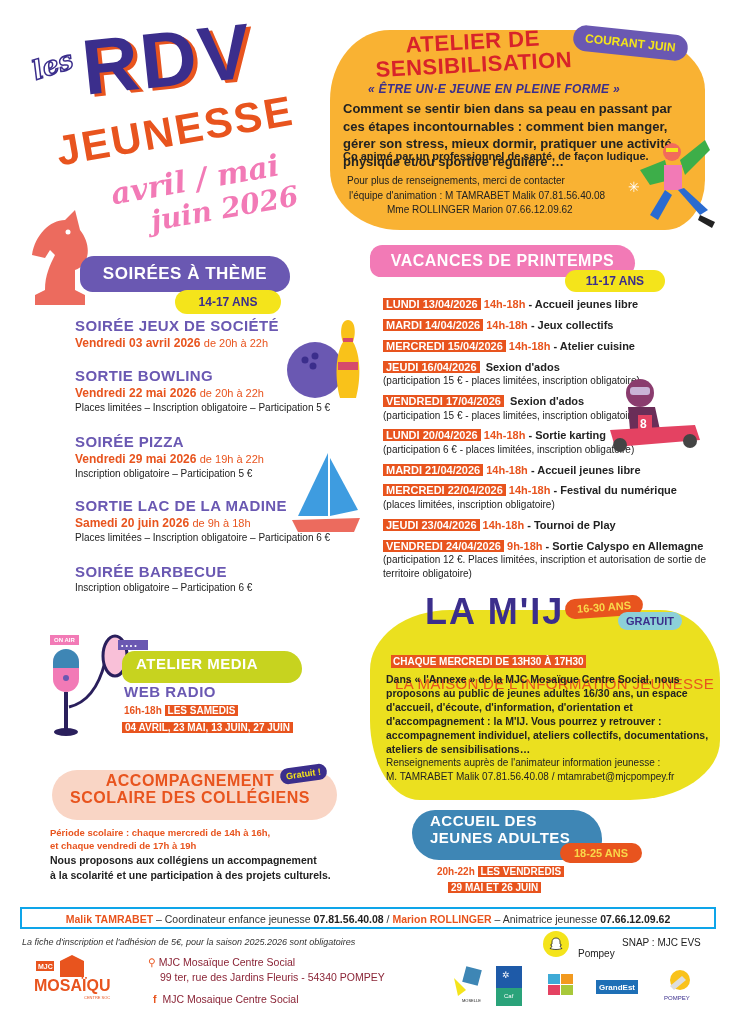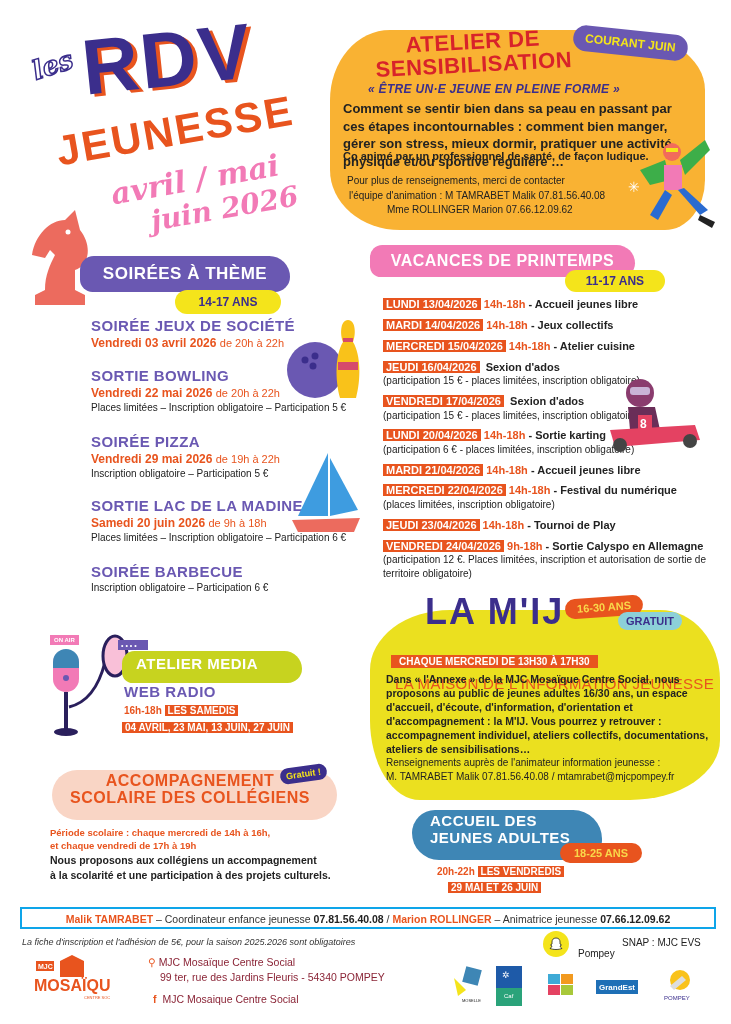--- a/index.html
+++ b/index.html
@@ -30,21 +30,21 @@
 
   
   .knight { left: 20px; top: 200px; width: 80px; height: 110px; }
 
   
   .banner-purple { left: 80px; top: 256px; width: 210px; height: 36px; background: #6a58b2; border-radius: 20px 30px 22px 18px; }
   .banner-purple span { display:block; color:#fff; font-weight:bold; font-size: 17px; text-align:center; line-height: 36px; letter-spacing: 0.5px; }
   .age-yellow { background: #f4e41b; color: #3b2e8c; font-weight: bold; font-size: 12px; border-radius: 16px; text-align:center; }
   .age-1417 { left: 175px; top: 290px; width: 106px; height: 24px; line-height: 24px; }
 
-  .ev { left: 75px; width: 285px; margin-left: 16px; }
+  .ev { left: 75px; width: 285px; }
   .ev-title { font-size: 15px; font-weight: bold; color: #6a58b2; letter-spacing: 0.4px; line-height: 1.1; }
   .ev-date { font-size: 12px; font-weight: bold; color: #e8541e; line-height: 1.35; }
   .ev-date .time { font-weight: normal; font-size: 11px; }
   .ev-note { font-size: 10px; color: #222; line-height: 1.4; }
 
   .bowling { left: 280px; top: 310px; width: 90px; height: 100px; }
   .boat { left: 290px; top: 448px; width: 72px; height: 90px; }
 
   
   .banner-pink { left: 370px; top: 245px; width: 265px; height: 32px; background: #f27ab6; border-radius: 16px 24px 18px 14px; }
@@ -58,21 +58,21 @@
   .vac-row .note { font-weight: normal; font-size: 10px; display: block; }
 
   .kart { left: 600px; top: 375px; width: 110px; height: 80px; }
 
   
   .blob-yellow { left: 370px; top: 610px; width: 350px; height: 190px; background: #ebe01f; border-radius: 80px 60px 90px 50px / 60px 70px 60px 80px; }
   .mij-title { left: 425px; top: 594px; font-size: 36px; font-weight: 900; color: #3b2e8c; letter-spacing: 2px; line-height: 1; }
   .mij-age { left: 565px; top: 597px; background: #e8541e; color: #f9d84a; font-weight: bold; font-size: 11px; padding: 4px 12px; border-radius: 14px; transform: rotate(-4deg); }
   .mij-gratuit { left: 618px; top: 612px; background: #8cd0d8; color: #3b2e8c; font-weight: bold; font-size: 11px; padding: 3px 8px; border-radius: 10px; }
   .mij-sub { left: 395px; top: 675px; font-size: 15px; font-weight: normal; color: #e8541e; letter-spacing: 0.3px; }
-  .mij-when { left: 391px; top: 655px; background: #e8541e; color: #fff; font-size: 10px; font-weight: bold; padding: 1px 8px; }
+  .mij-when { left: 391px; top: 655px; background: #e8541e; color: #fff; font-size: 10px; font-weight: bold; padding: 1px 2px; }
   .mij-body { left: 386px; top: 673px; width: 330px; font-size: 10.5px; font-weight: bold; line-height: 1.33; color: #222; }
   .mij-contact { left: 386px; top: 756px; width: 330px; font-size: 10px; line-height: 1.35; color: #222; }
 
   
   .onair { left: 50px; top: 635px; background: #f27ab6; color: #fff; font-size: 6px; font-weight: bold; padding: 2px 4px; }
   .mic { left: 45px; top: 632px; width: 120px; height: 110px; }
   .media-banner { left: 122px; top: 651px; width: 180px; height: 32px; background: #c7d31f; border-radius: 14px 20px 16px 12px; }
   .media-banner span { display:block; color:#fff; font-weight:bold; font-size: 15px; text-align:left; padding-left: 14px; line-height: 26px; letter-spacing: 0.5px; }
   .webradio { left: 124px; top: 683px; font-size: 15px; font-weight: bold; color: #6a58b2; letter-spacing: 0.5px; }
   .media-time { left: 124px; top: 705px; font-size: 10px; font-weight: bold; color: #e8541e; }

